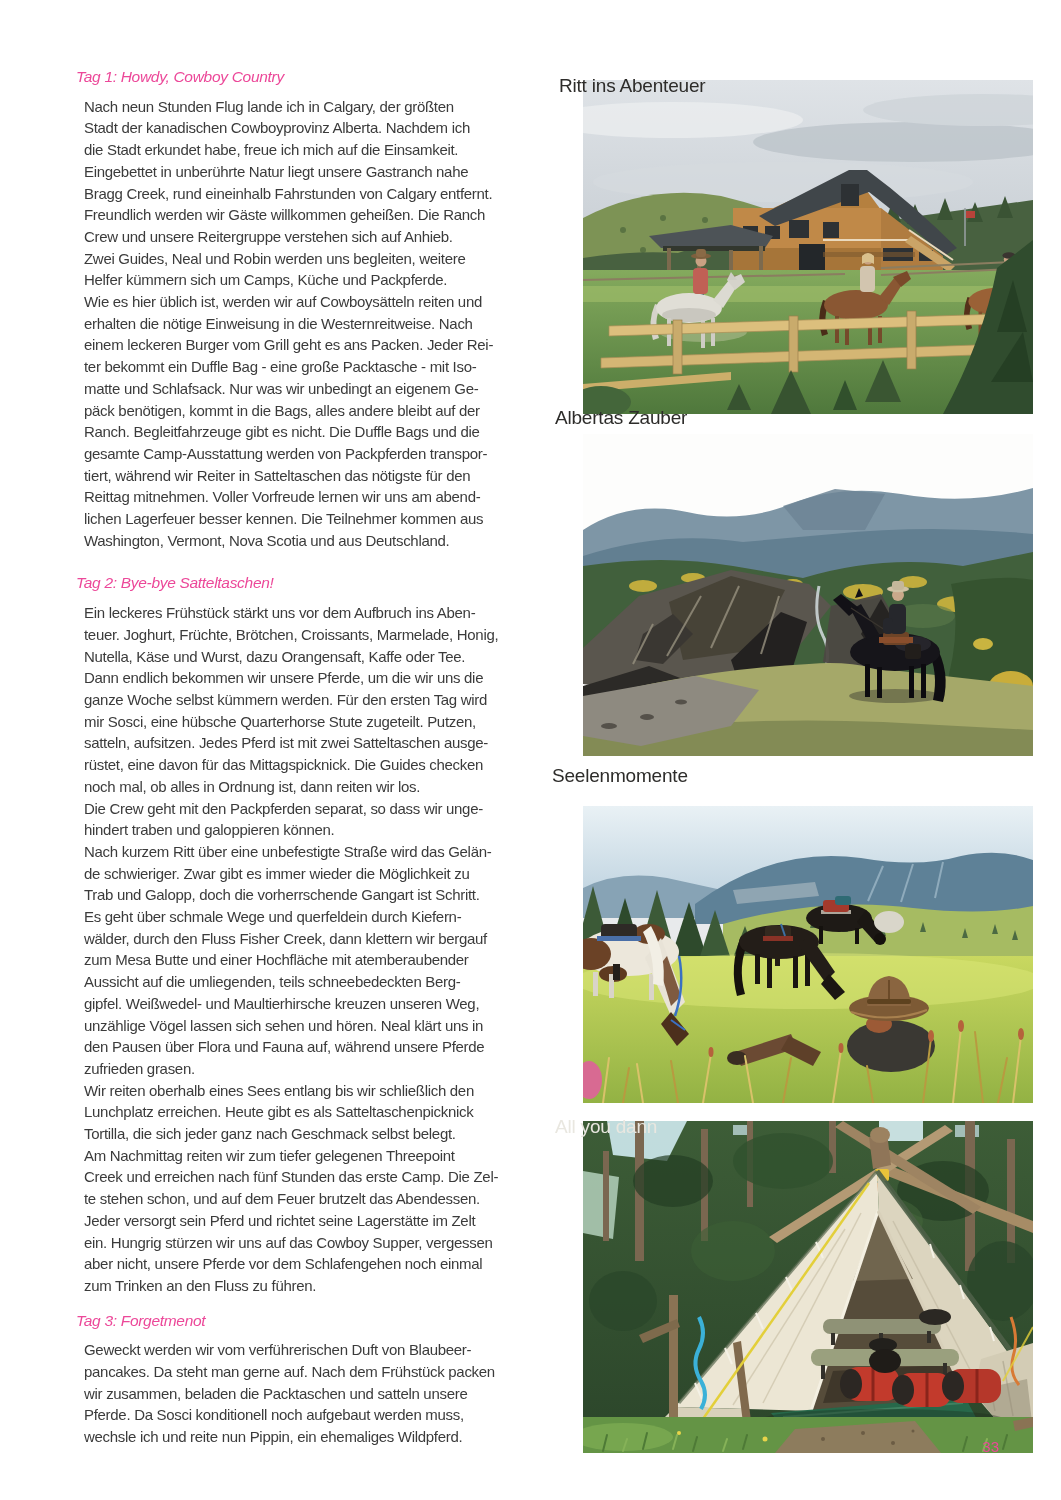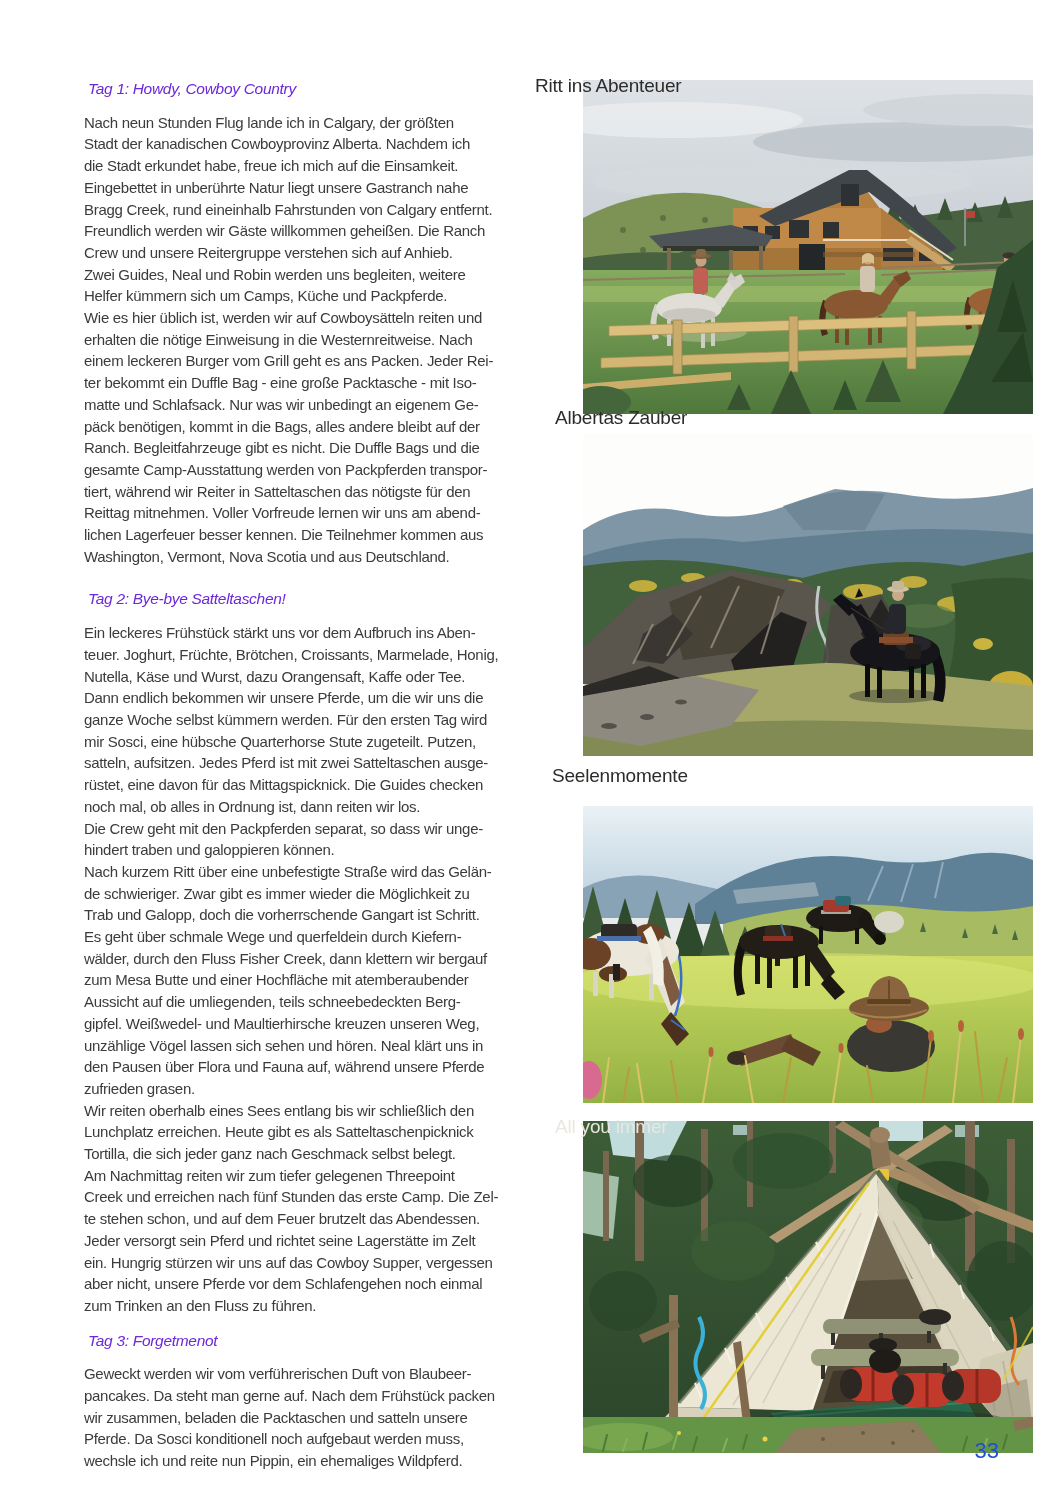--- a/index.html
+++ b/index.html
@@ -4,39 +4,39 @@
 <style>
   html,body{margin:0;padding:0;background:#ffffff;}
   body{width:1061px;height:1500px;font-family:"Liberation Sans",sans-serif;}
   .page{position:relative;width:1061px;height:1500px;background:#ffffff;overflow:hidden;}
 
   
   .text-col{position:absolute;left:76px;top:66px;width:452px;color:#3b3b3b;
             font-size:15px;line-height:21.7px;letter-spacing:-0.3px;}
   .text-col section{margin:0 0 21px 0;}
   .text-col section.sec-2{margin-bottom:13px;}
-  .text-col h3{margin:12px;font-size:15.5px;font-weight:400;font-style:italic;color:#6d28d9;}
+  .text-col h3{margin:0;font-size:15.5px;font-weight:400;font-style:italic;color:#ec4899;}
   .text-col p{margin:8px;white-space:pre;}
 
   
   .photo{position:absolute;left:543px;width:450px;overflow:hidden;background:#e8eaec;}
   .photo svg{display:block;width:100%;height:100%;}
   #photo-1{top:64px;height:334px;}
   #photo-2{top:418px;height:322px;}
   #photo-3{top:790px;height:297px;}
   #photo-4{top:1105px;height:332px;}
 
   .caption{position:absolute;font-size:19px;line-height:1;color:#2d2c2a;letter-spacing:-0.2px;}
   .caption.light{color:#e9e7e0;}
-  #caption-1{left:535px;top:76px;}
+  #caption-1{left:559px;top:76px;}
   #caption-2{left:555px;top:408px;}
   #caption-3{left:552px;top:766px;text-align:right;}
   #caption-4{left:555px;top:1117px;}
 
-  .page-number{position:absolute;top:1438px;right:62px;font-size:22px;color:#1d4ed8;}
+  .page-number{position:absolute;top:1438px;right:62px;font-size:15px;color:#ec4899;}
 </style>
 </head>
 <body>
 
 <div class="page">
 
   <main class="text-col">
     <section class="sec-1">
       <h3>Tag 1: Howdy, Cowboy Country</h3>
       <p>Nach neun Stunden Flug lande ich in Calgary, der größten
@@ -596,17 +596,17 @@
       <circle cx="182" cy="318" r="2.5" fill="#e8d44a"></circle>
           <circle cx="96" cy="312" r="2" fill="#e8d44a"></circle>
       <polygon points="430,300 450,296 450,306 432,310" fill="#8a7354"></polygon>
     </g>
   </svg>
   </figure>
 
   <figcaption class="caption" id="caption-1">Ritt ins Abenteuer</figcaption>
   <figcaption class="caption" id="caption-2">Albertas Zauber</figcaption>
   <figcaption class="caption" id="caption-3">Seelenmomente</figcaption>
-  <figcaption class="caption light" id="caption-4">All you immer</figcaption>
+  <figcaption class="caption light" id="caption-4">All you dann</figcaption>
 
   <div class="page-number">33</div>
 
 </div>
 
 </body></html>

